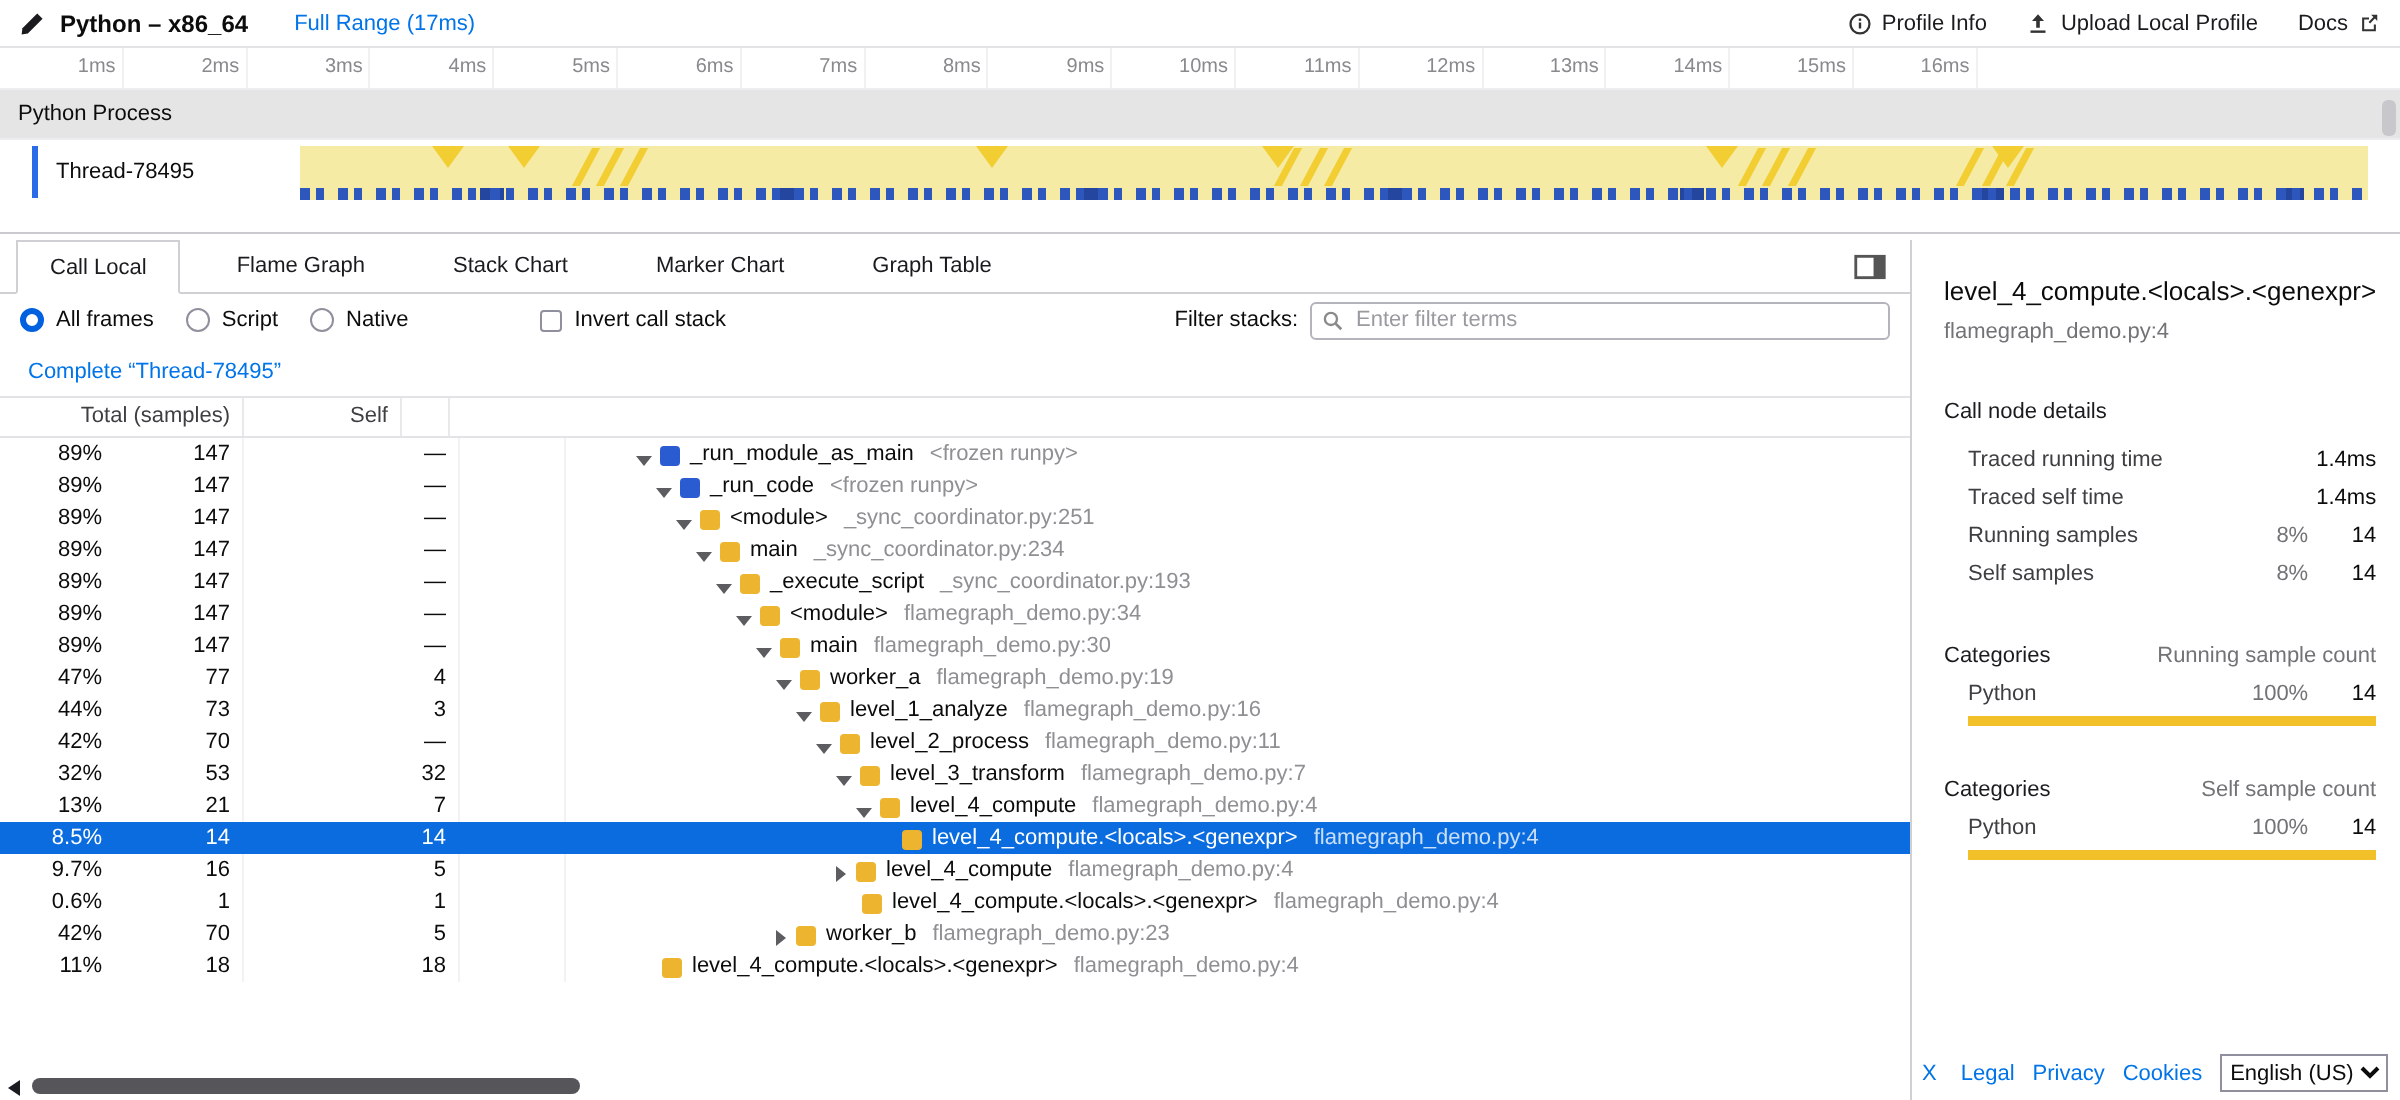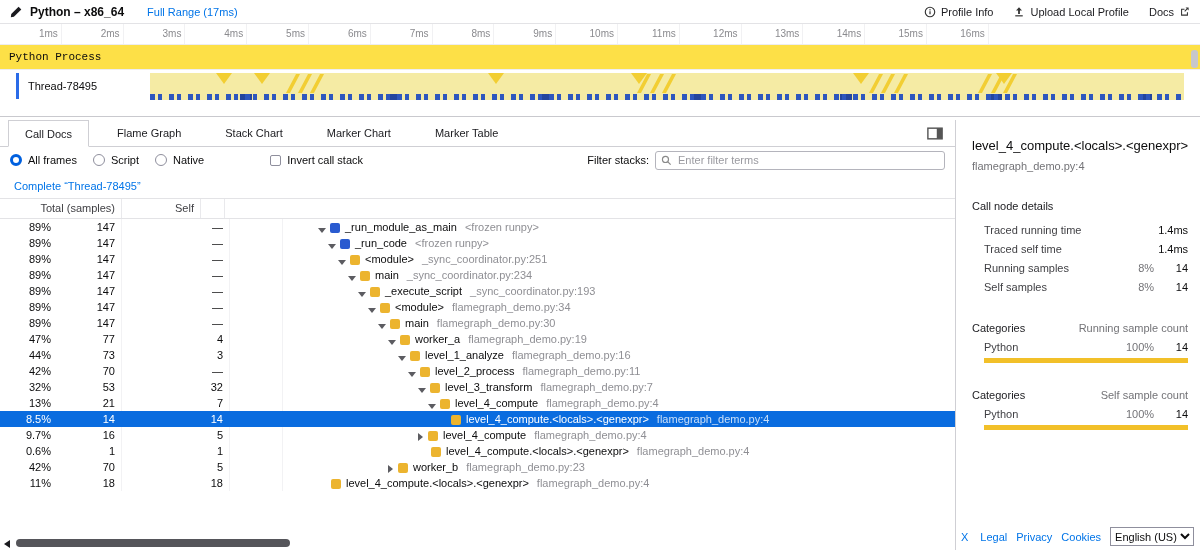--- a/index.html
+++ b/index.html
@@ -15,21 +15,21 @@
   .tb-link { color:#0074e8; margin-left:16px; cursor:pointer; }
   .tb-right { margin-left:auto; display:flex; align-items:center; gap:20px; }
   .tb-item { display:flex; align-items:center; gap:5px; color:#1b1b1f; cursor:pointer; }
   
   #timeline { position:relative; border-bottom:1px solid #c9c9ce; }
   #ruler { height:21px; display:flex; border-bottom:1px solid #ededf0; }
   #ruler-left { width:150px; flex:none; display:flex; align-items:center; justify-content:space-between; padding:0 7px 0 9px; }
   .dd-arrow { width:0; height:0; border-left:4px solid transparent; border-right:4px solid transparent; border-top:5px solid #3b3b3f; }
   #ruler-ticks { flex:1; display:flex; overflow:hidden; }
   .tick { width:61.8px; flex:none; text-align:right; color:#8a8a8e; font-size:10px; line-height:20px; padding-right:3px; border-right:1px solid #f1f1f3; }
-  #process-row { height:25px; line-height:25px; padding-left:9px; background:#fde047; border-bottom:1px solid #ededf0;font-family:Liberation Mono, monospace; }
+  #process-row { height:25px; line-height:25px; padding-left:9px; background:#e5e5e5; border-bottom:1px solid #ededf0; }
   #thread-row { height:32px; display:flex; align-items:stretch; }
   #thread-label { width:150px; flex:none; position:relative; display:flex; align-items:center; padding-left:28px; cursor:pointer; }
   #thread-label::before { content:""; position:absolute; left:16px; top:3px; bottom:3px; width:3px; background:#2a6be8; }
   #activity-graph { flex:1; margin:3px 16px 2px 0; position:relative; background:#f5eba4; cursor:pointer; }
   .marker-tri { position:absolute; top:0; width:0; height:0; margin-left:-8px;
     border-left:8px solid transparent; border-right:8px solid transparent; border-top:11px solid #f2ce33; }
   .marker-slash { position:absolute; top:1px; bottom:7px; width:4px; background:#f2ce33; transform:skewX(-28deg); }
   #samples-strip { position:absolute; left:0; right:0; bottom:0; height:6px;
     background:
       repeating-linear-gradient(90deg,#2e57be 0 5px,transparent 5px 8px,#2e57be 8px 12px,transparent 12px 19px),
@@ -198,25 +198,25 @@
   </div>
   <div id="timeline-filler"></div>
   <div id="timeline-vscroll"></div>
 </div>
 
 <div id="main">
 
   <div id="left-panel">
     <div id="tabbar">
       <div id="tabs" style="display:flex;">
-          <div class="tab active">Call Docs</div>
+          <div class="tab active">Call Local</div>
           <div class="tab">Flame Graph</div>
           <div class="tab">Stack Chart</div>
           <div class="tab">Marker Chart</div>
-          <div class="tab">Marker Table</div>
+          <div class="tab">Graph Table</div>
         </div>
       <div id="tabbar-spacer"></div>
       <div id="sidebar-toggle">
         <span style="display:flex;">
           <svg width="16" height="13" viewBox="0 0 18 14">
               <rect x="1" y="1" width="16" height="12" fill="none" stroke="#555" stroke-width="1.6"></rect>
               <rect x="11" y="1" width="6" height="12" fill="#555"></rect>
             </svg>
         </span>
       </div>

